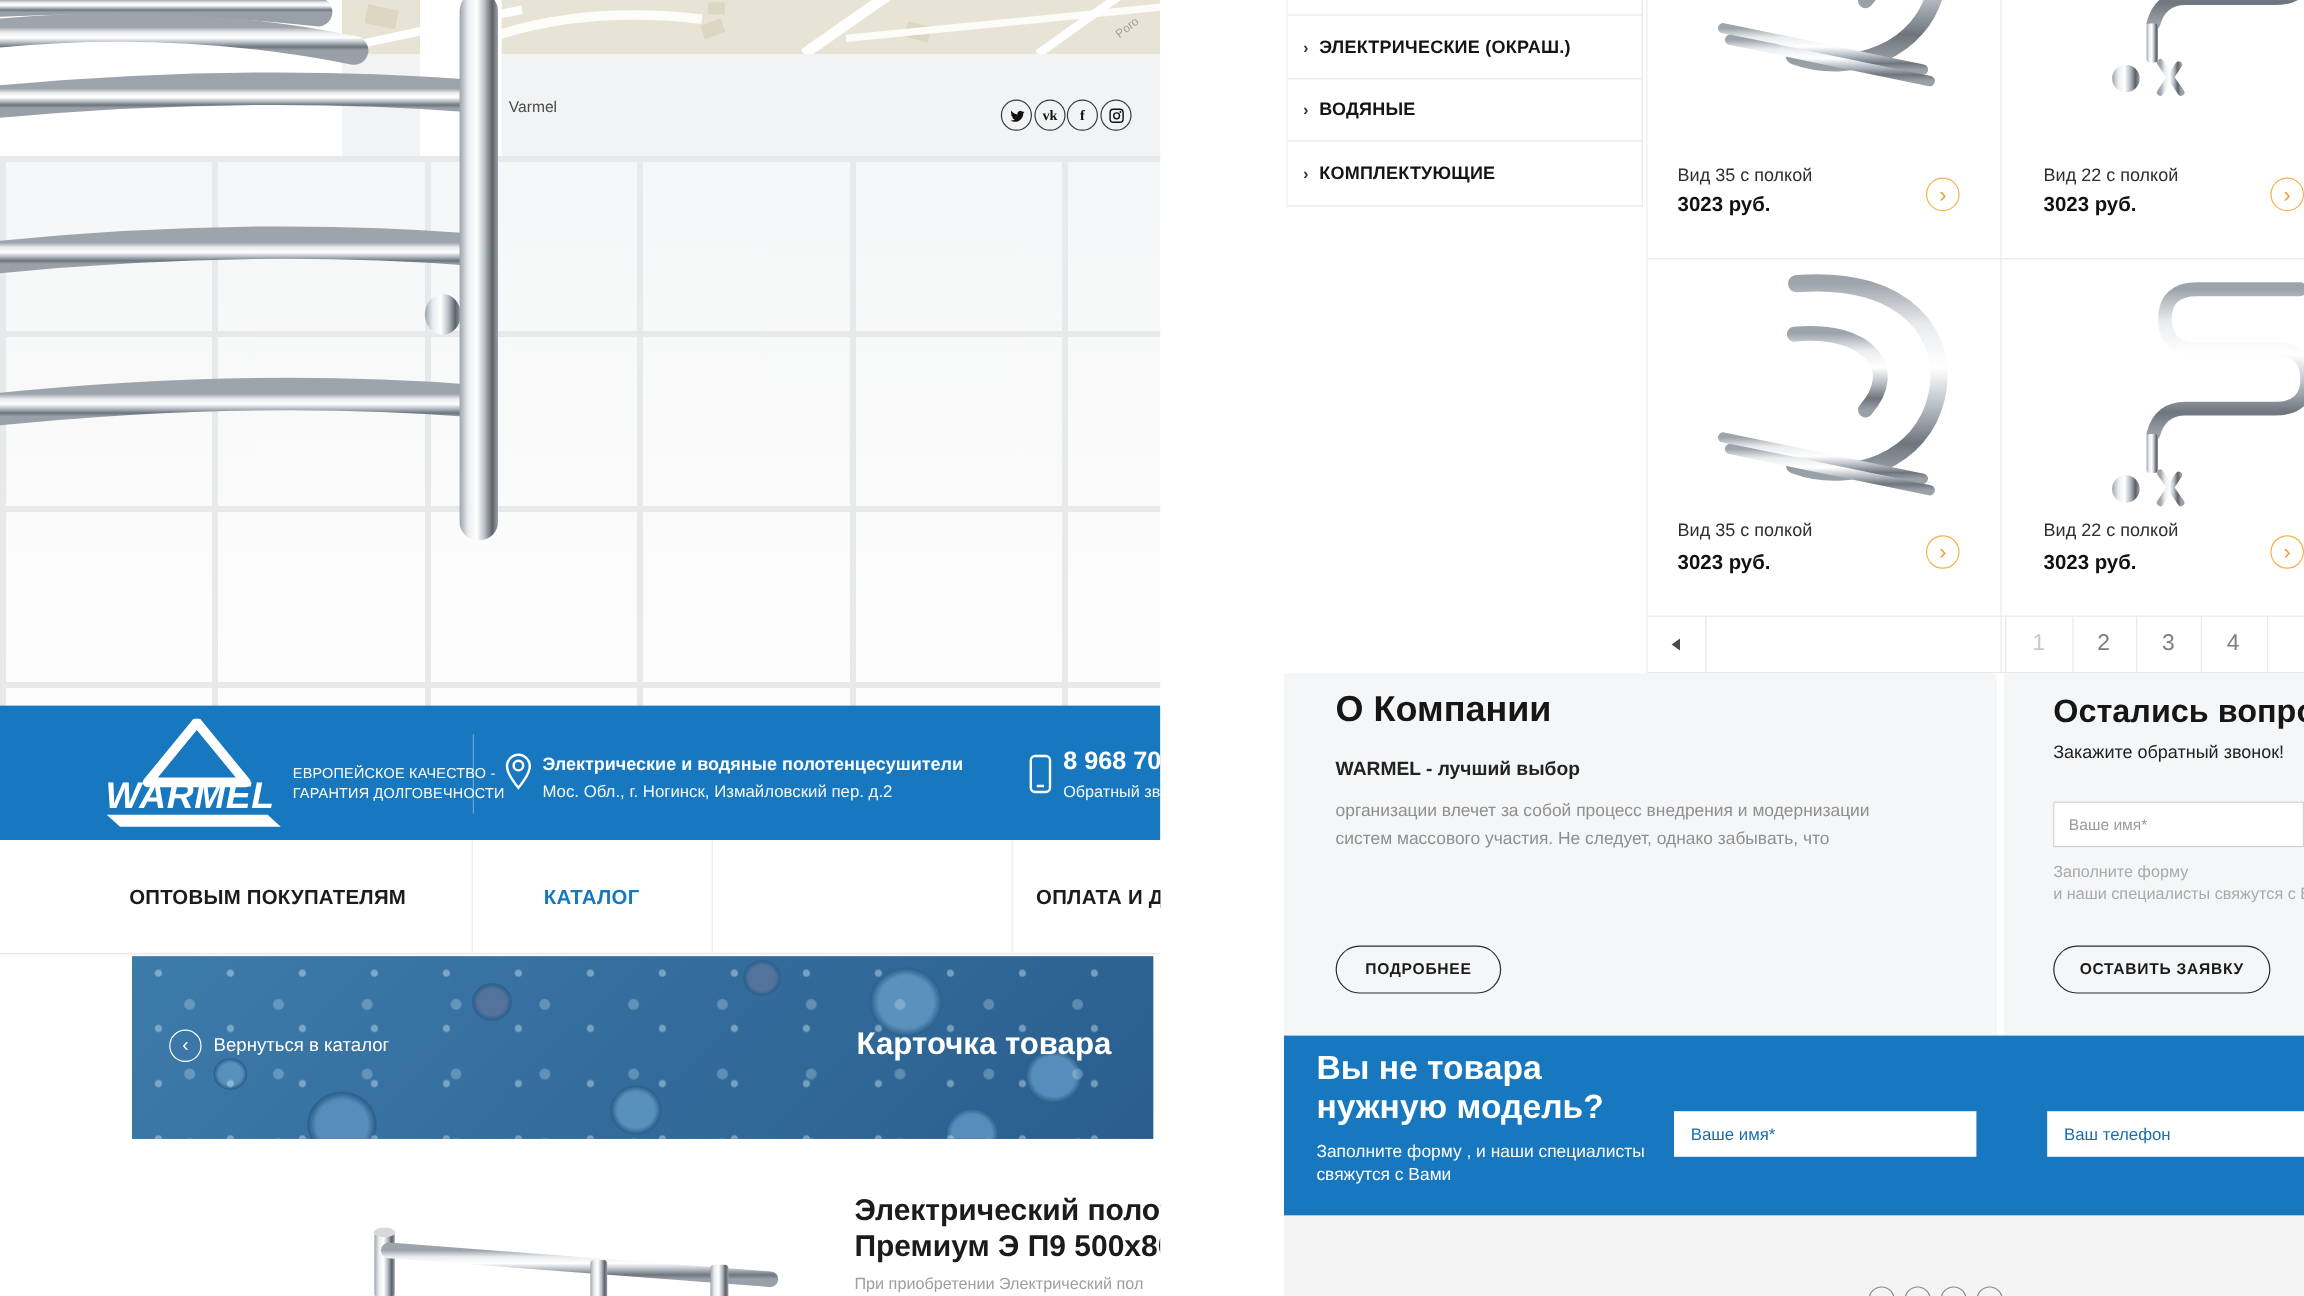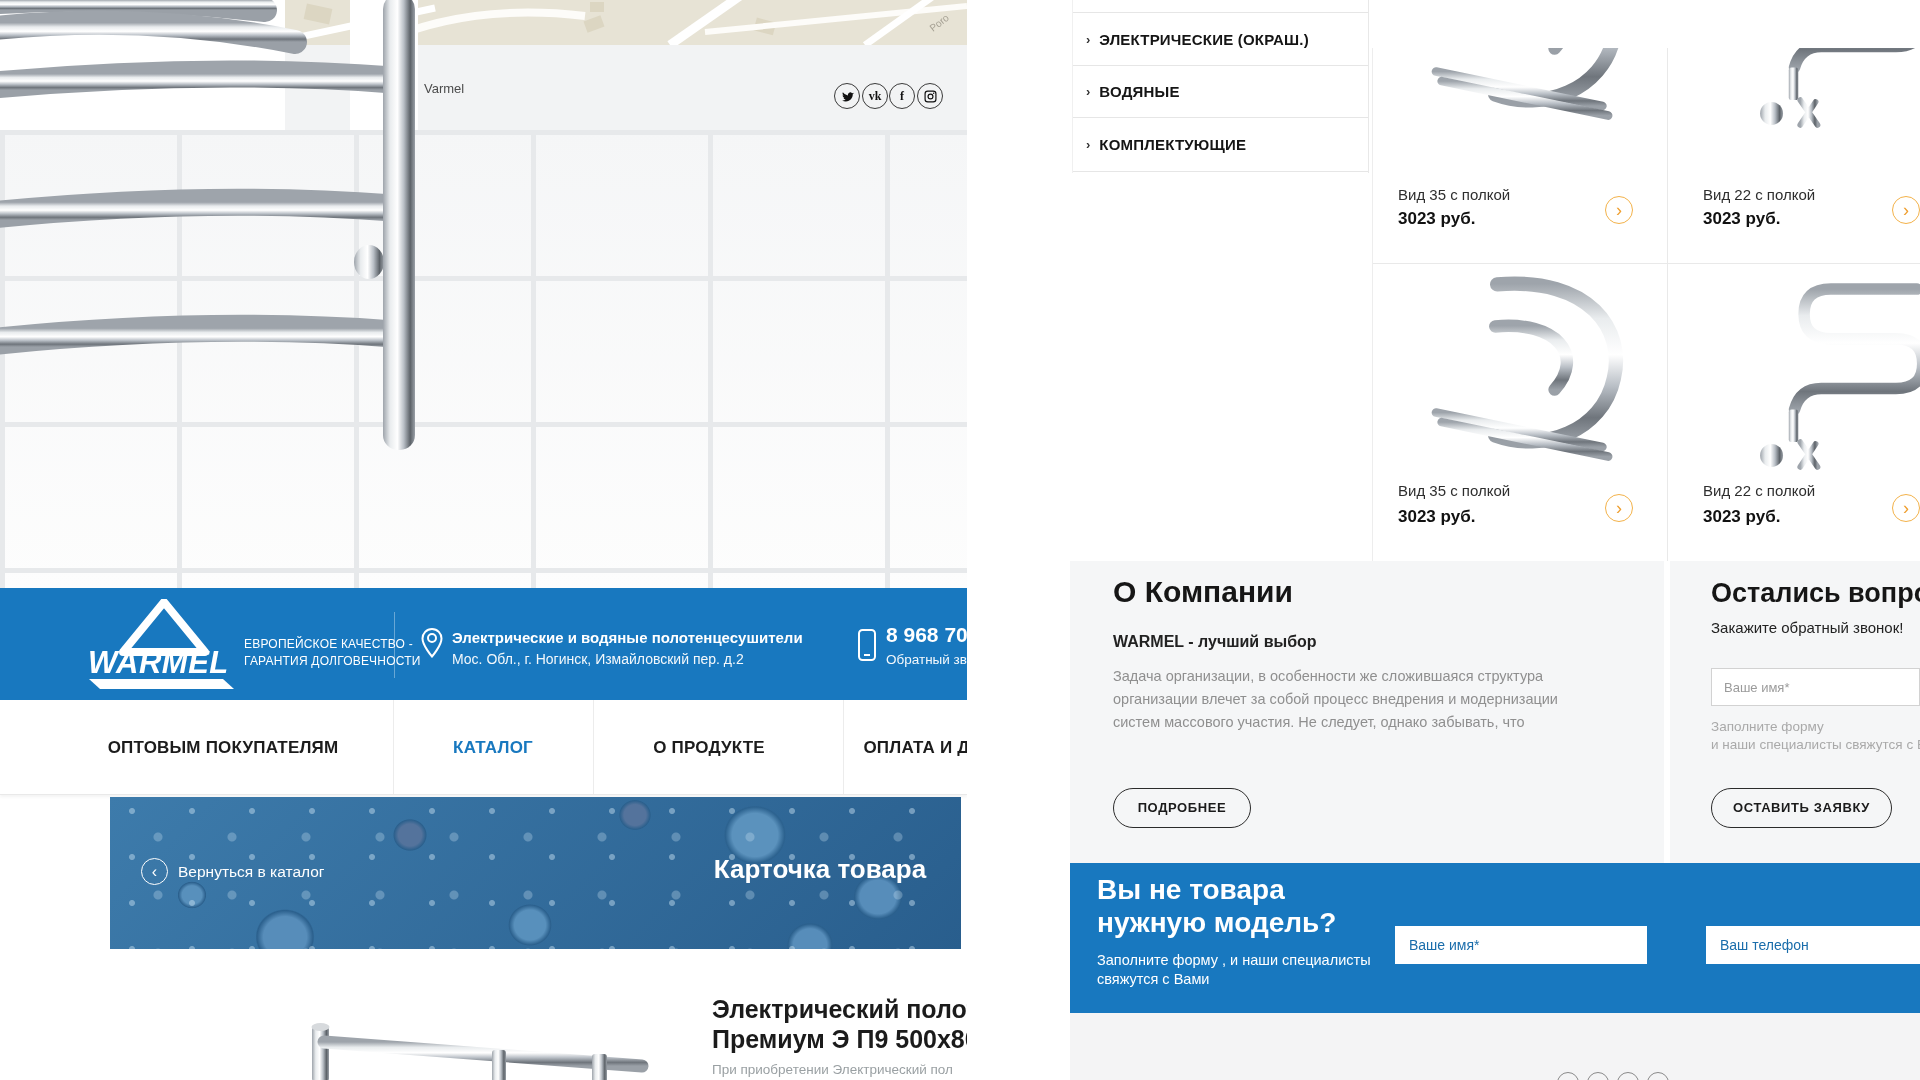--- a/index.html
+++ b/index.html
@@ -65,21 +65,21 @@
   .pc-title{left:712px;top:994px;width:255px;overflow:hidden;font-size:25px;font-weight:600;line-height:30px;color:#1b1b1b;white-space:nowrap;}
   .pc-note{left:712px;top:1062px;width:255px;overflow:hidden;font-size:13.5px;color:#9aa0a3;white-space:nowrap;}
 
   
   #right-page{left:1070px;top:0;width:850px;height:1080px;overflow:hidden;background:#fff;}
   .sidebar{left:2px;top:0;width:297px;height:173px;border-right:1px solid #e8e8e8;border-left:1px solid #f0f0f0;background:#fff;}
   .sb-row{position:absolute;left:0;width:100%;border-bottom:1px solid #e6e6e6;display:flex;align-items:center;padding-left:13px;gap:9px;}
   .sb-chev{font-size:13px;font-weight:700;color:#333;}
   .sb-label{font-size:15px;font-weight:700;color:#151515;letter-spacing:.2px;}
 
-  .grid{left:302px;top:0;width:548px;height:561px;border-left:1px solid #ededed;background:#fff;margin-top:48px;}
+  .grid{left:302px;top:0;width:548px;height:561px;border-left:1px solid #ededed;background:#fff;}
   .gline-h{position:absolute;left:0;width:548px;height:1px;background:#e9e9e9;}
   .gline-v{position:absolute;top:0;width:1px;background:#e9e9e9;}
   .cell{position:absolute;width:294px;overflow:hidden;}
   .prod-img{position:absolute;left:30px;width:240px;height:220px;}
   .prod-name{position:absolute;font-size:15px;color:#2e2e2e;}
   .prod-price{position:absolute;font-size:17px;font-weight:700;color:#111;}
   .go-btn{position:absolute;width:28px;height:28px;border:1.6px solid #f3b24a;border-radius:50%;color:#ef9f2f;display:flex;align-items:center;justify-content:center;font-size:18px;line-height:1;background:#fff;}
   .pag{position:absolute;left:0;top:513px;width:548px;height:48px;}
   .pag-arrow{position:absolute;left:20px;top:19px;width:0;height:0;border-top:5px solid rgba(0,0,0,0);border-bottom:5px solid rgba(0,0,0,0);border-right:7px solid #4a4a4a;}
   .pag-num{position:absolute;top:0;height:48px;line-height:48px;width:54px;text-align:center;font-size:19px;color:#7d7d7d;}
@@ -207,21 +207,20 @@
     <svg class="abs phone-icon" width="22" height="36" viewBox="0 0 22 36">
       <rect x="3" y="3" width="16" height="30" rx="3.5" fill="none" stroke="#fff" stroke-width="2"></rect>
       <path d="M8 28 h6" stroke="#fff" stroke-width="2"></path>
     </svg>
     <div class="abs phone-num">8 968 70</div>
     <div class="abs phone-cb">Обратный звонок</div>
 
     <div class="abs nav"></div>
     <div class="nav-item" style="left:73px;width:300px;">ОПТОВЫМ ПОКУПАТЕЛЯМ</div>
     <div class="nav-item active" style="left:393px;width:200px;">КАТАЛОГ</div>
-    <div class="nav-item" style="left:584px;width:250px;">О ПРОДУКТЕ</div>
     <div class="nav-item" style="left:843px;width:230px;">ОПЛАТА И ДОСТАВКА</div>
     <div class="nav-div" style="left:393px;"></div>
     <div class="nav-div" style="left:593px;"></div>
     <div class="nav-div" style="left:843px;"></div>
 
     <div class="abs bubbles">
       <div class="abs back-circle">‹</div>
       <div class="abs back-label">Вернуться в каталог</div>
       <div class="abs banner-title">Карточка товара</div>
     </div>
@@ -333,21 +332,20 @@
         <div class="gline-v" style="left:461px;top:0;height:48px;"></div>
         <div class="pag-num" style="left:461px;">4</div>
         <div class="gline-v" style="left:516px;top:0;height:48px;"></div>
       </div>
     </div>
 
     <div class="abs about-sec">
       <div class="abs about-title">О Компании</div>
       <div class="abs about-sub">WARMEL - лучший выбор</div>
       <div class="abs about-text">
-        <div>Задача организации, в особенности же сложившаяся структура</div>
         <div>организации влечет за собой процесс внедрения и модернизации</div>
         <div>систем массового участия. Не следует, однако забывать, что</div>
       </div>
       <div class="pill-btn" style="left:43px;top:227px;width:138px;">ПОДРОБНЕЕ</div>
 
       <div class="abs cb-title">Остались вопросы?</div>
       <div class="abs cb-sub">Закажите обратный звонок!</div>
       <input class="abs cb-input" placeholder="Ваше имя*" style="">
       <div class="abs cb-note">
         <div>Заполните форму</div>

